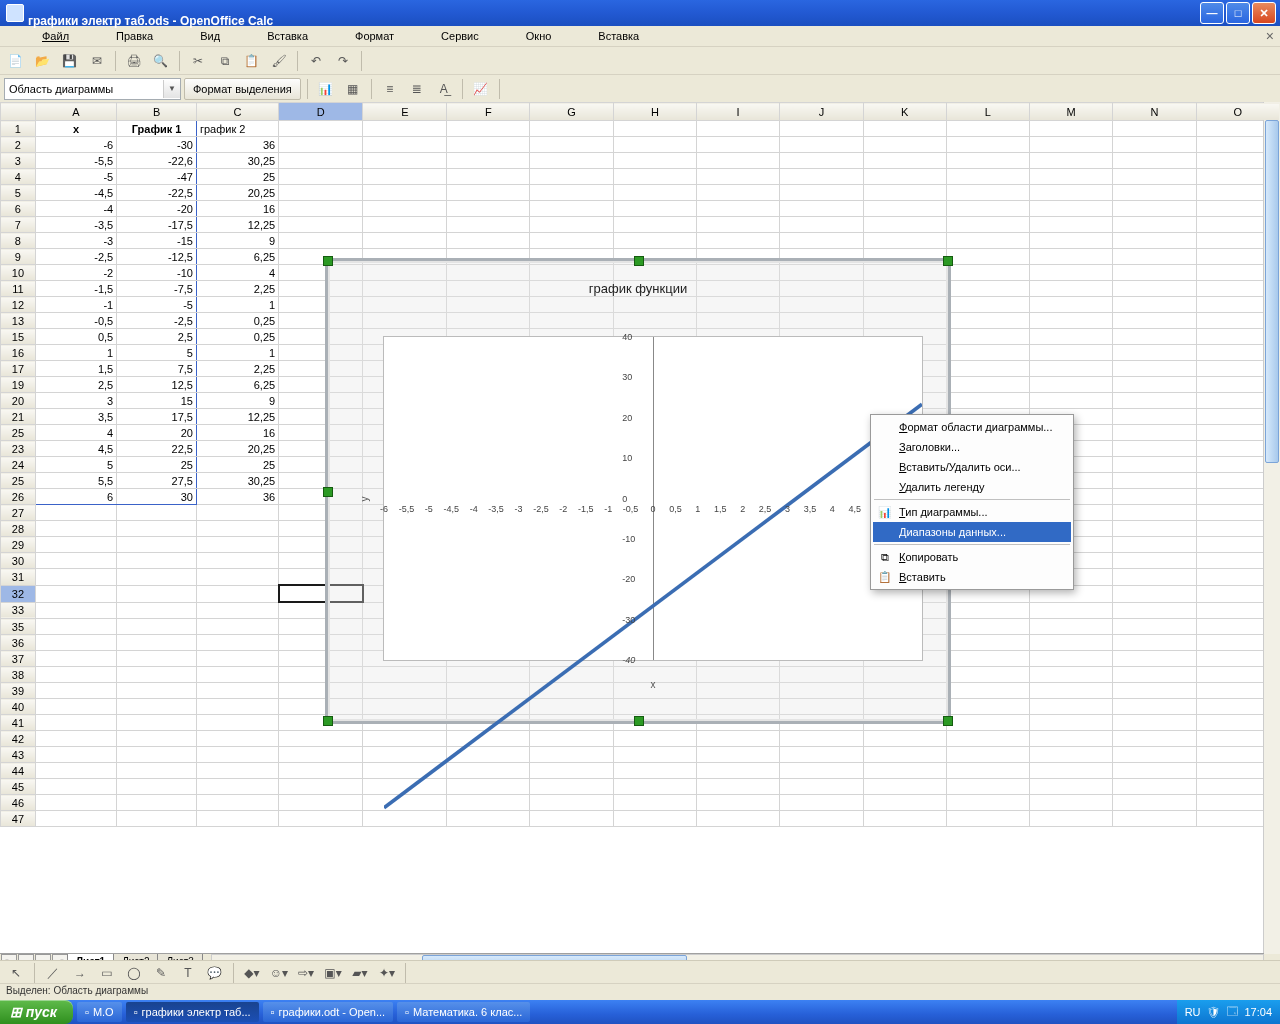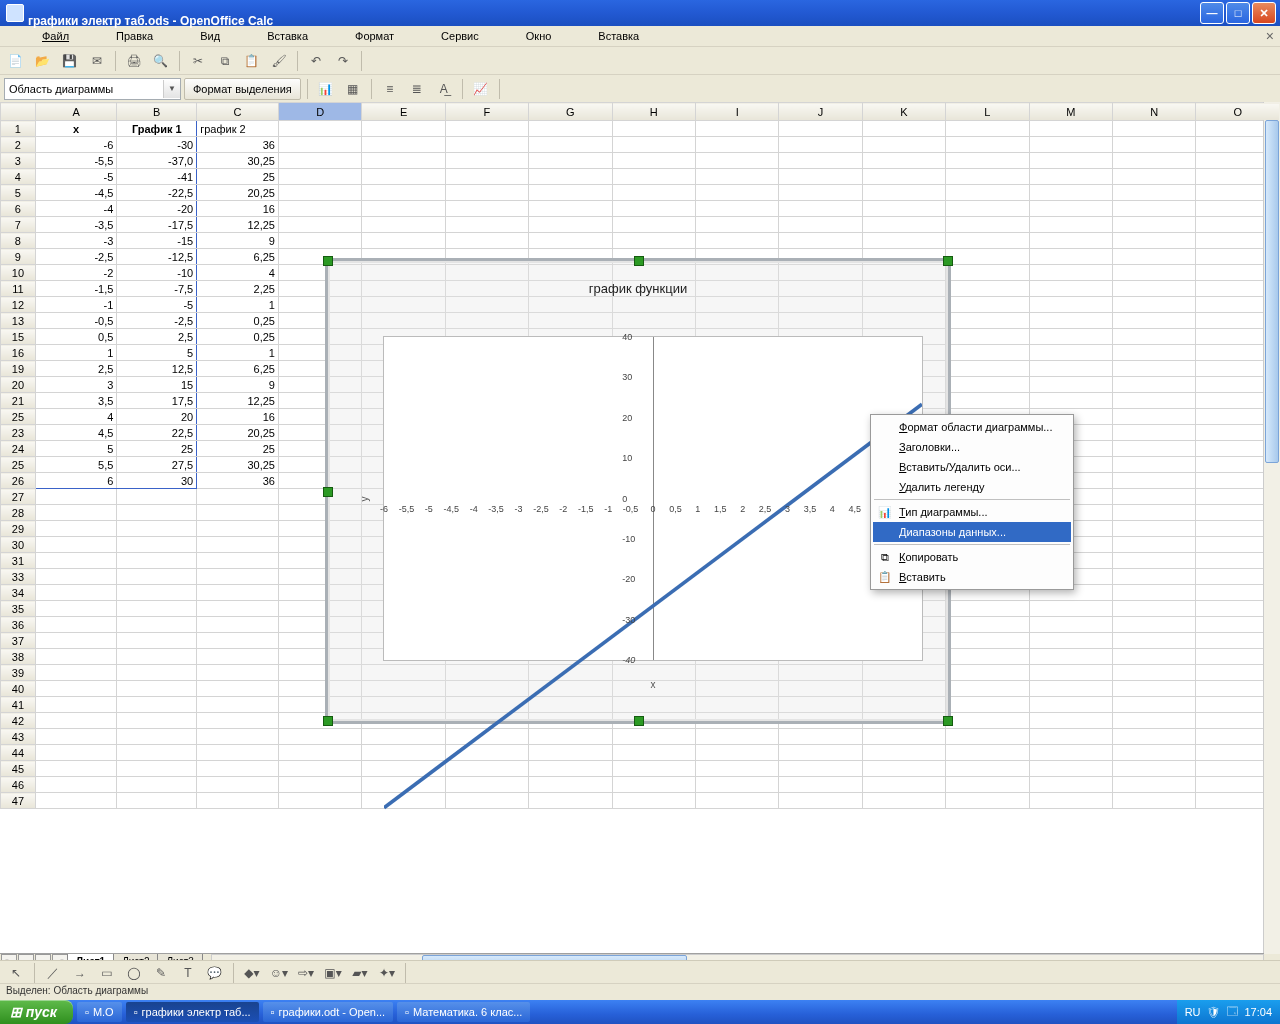--- a/index.html
+++ b/index.html
@@ -297,39 +297,39 @@
           <td class="col-wide"></td>
           <td class="col-wide"></td>
           <td class="col-wide"></td>
           <td class="col-wide"></td>
           <td class="col-wide"></td>
           <td class="col-wide"></td>
         </tr>
         <tr>
           <td class="rowhead">3</td>
           <td class="col-a" style="border-left: 1px solid rgb(58, 98, 200);">-5,5</td>
-          <td class="col-b" style="border-right: 1px solid rgb(58, 98, 200);">-37,0</td>
+          <td class="col-b" style="border-right: 1px solid rgb(58, 98, 200);">-22,6</td>
           <td class="col-c" style="">30,25</td>
           <td class="col-wide"></td>
           <td class="col-wide"></td>
           <td class="col-wide"></td>
           <td class="col-wide"></td>
           <td class="col-wide"></td>
           <td class="col-wide"></td>
           <td class="col-wide"></td>
           <td class="col-wide"></td>
           <td class="col-wide"></td>
           <td class="col-wide"></td>
           <td class="col-wide"></td>
           <td class="col-wide"></td>
         </tr>
         <tr>
           <td class="rowhead">4</td>
           <td class="col-a" style="border-left: 1px solid rgb(58, 98, 200);">-5</td>
-          <td class="col-b" style="border-right: 1px solid rgb(58, 98, 200);">-41</td>
+          <td class="col-b" style="border-right: 1px solid rgb(58, 98, 200);">-47</td>
           <td class="col-c" style="">25</td>
           <td class="col-wide"></td>
           <td class="col-wide"></td>
           <td class="col-wide"></td>
           <td class="col-wide"></td>
           <td class="col-wide"></td>
           <td class="col-wide"></td>
           <td class="col-wide"></td>
           <td class="col-wide"></td>
           <td class="col-wide"></td>
@@ -529,20 +529,38 @@
           <td class="col-wide"></td>
           <td class="col-wide"></td>
           <td class="col-wide"></td>
           <td class="col-wide"></td>
           <td class="col-wide"></td>
           <td class="col-wide"></td>
           <td class="col-wide"></td>
           <td class="col-wide"></td>
         </tr>
         <tr>
+          <td class="rowhead">17</td>
+          <td class="col-a" style="border-left: 1px solid rgb(58, 98, 200);">1,5</td>
+          <td class="col-b" style="border-right: 1px solid rgb(58, 98, 200);">7,5</td>
+          <td class="col-c" style="">2,25</td>
+          <td class="col-wide"></td>
+          <td class="col-wide"></td>
+          <td class="col-wide"></td>
+          <td class="col-wide"></td>
+          <td class="col-wide"></td>
+          <td class="col-wide"></td>
+          <td class="col-wide"></td>
+          <td class="col-wide"></td>
+          <td class="col-wide"></td>
+          <td class="col-wide"></td>
+          <td class="col-wide"></td>
+          <td class="col-wide"></td>
+        </tr>
+        <tr>
           <td class="rowhead">19</td>
           <td class="col-a" style="border-left: 1px solid rgb(58, 98, 200);">2,5</td>
           <td class="col-b" style="border-right: 1px solid rgb(58, 98, 200);">12,5</td>
           <td class="col-c" style="">6,25</td>
           <td class="col-wide"></td>
           <td class="col-wide"></td>
           <td class="col-wide"></td>
           <td class="col-wide"></td>
           <td class="col-wide"></td>
           <td class="col-wide"></td>
@@ -763,39 +781,39 @@
           <td class="col-wide"></td>
           <td class="col-wide"></td>
           <td class="col-wide"></td>
           <td class="col-wide"></td>
           <td class="col-wide"></td>
           <td class="col-wide"></td>
           <td class="col-wide"></td>
           <td class="col-wide"></td>
         </tr>
         <tr>
+          <td class="rowhead sel">32</td>
+          <td class="col-a"></td>
+          <td class="col-b"></td>
+          <td class="col-c"></td>
+          <td class="col-wide sel-thick"></td>
+          <td class="col-wide"></td>
+          <td class="col-wide"></td>
+          <td class="col-wide"></td>
+          <td class="col-wide"></td>
+          <td class="col-wide"></td>
+          <td class="col-wide"></td>
+          <td class="col-wide"></td>
+          <td class="col-wide"></td>
+          <td class="col-wide"></td>
+          <td class="col-wide"></td>
+          <td class="col-wide"></td>
+        </tr>
+        <tr>
           <td class="rowhead">33</td>
-          <td class="col-a"></td>
-          <td class="col-b"></td>
-          <td class="col-c"></td>
-          <td class="col-wide"></td>
-          <td class="col-wide"></td>
-          <td class="col-wide"></td>
-          <td class="col-wide"></td>
-          <td class="col-wide"></td>
-          <td class="col-wide"></td>
-          <td class="col-wide"></td>
-          <td class="col-wide"></td>
-          <td class="col-wide"></td>
-          <td class="col-wide"></td>
-          <td class="col-wide"></td>
-          <td class="col-wide"></td>
-        </tr>
-        <tr>
-          <td class="rowhead">34</td>
           <td class="col-a"></td>
           <td class="col-b"></td>
           <td class="col-c"></td>
           <td class="col-wide"></td>
           <td class="col-wide"></td>
           <td class="col-wide"></td>
           <td class="col-wide"></td>
           <td class="col-wide"></td>
           <td class="col-wide"></td>
           <td class="col-wide"></td>

